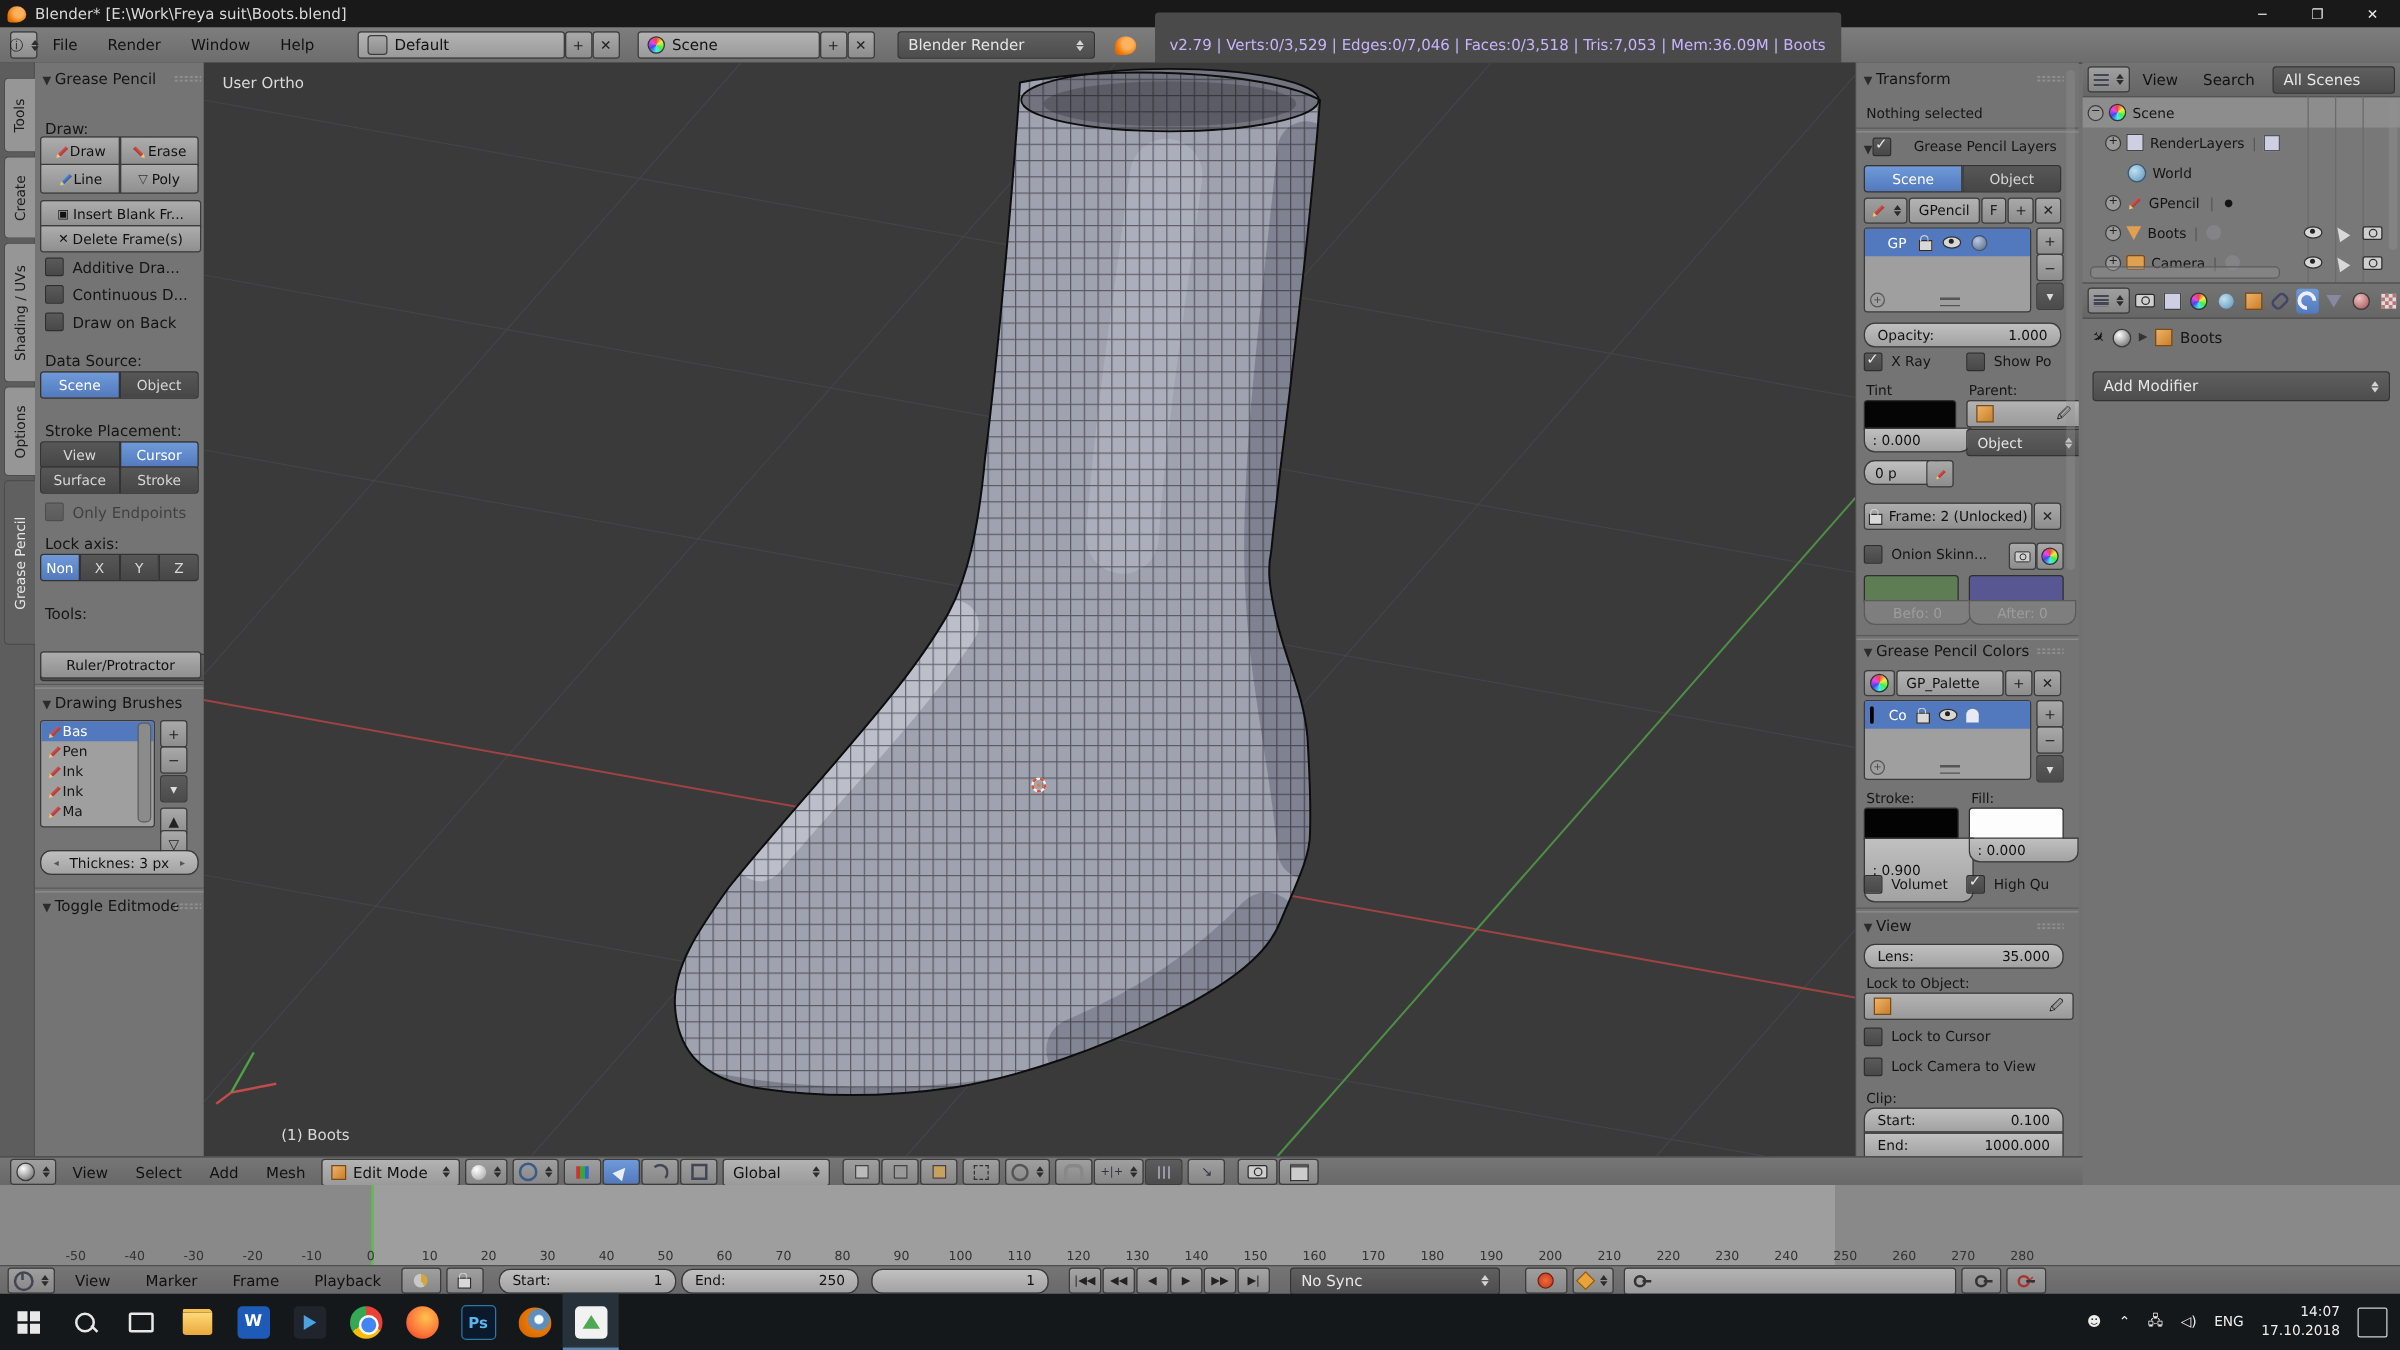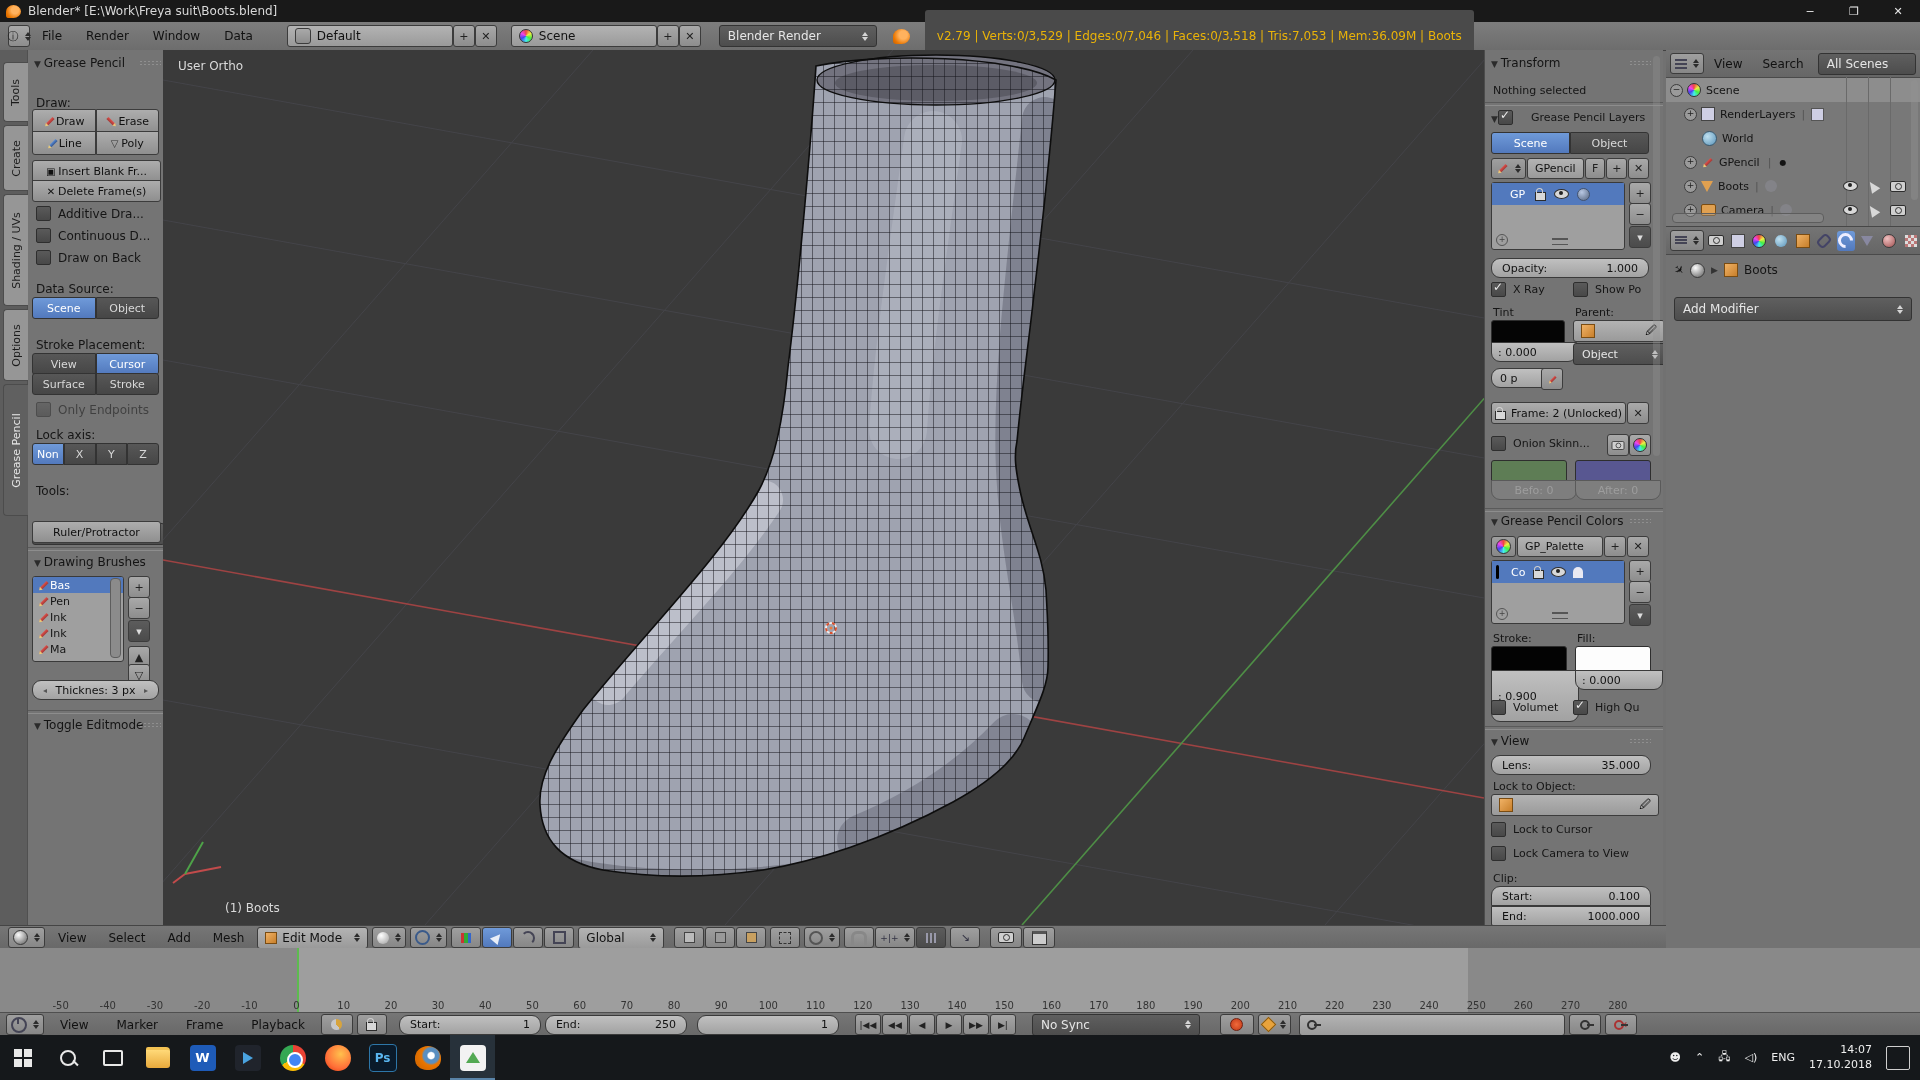--- a/index.html
+++ b/index.html
@@ -14,21 +14,21 @@
   
   .infobar{left:0;top:22px;width:1920px;height:28px;background:linear-gradient(#7d7d7d,#6d6d6d);border-bottom:1px solid #424242}
   .menulbl{padding:0 12px;color:#111}
   .field{height:20px;border:1px solid #3c3c3c;border-radius:3px;background:linear-gradient(#b3b3b3,#9a9a9a);display:flex;align-items:center;padding:0 7px;color:#111}
   .darkdrop{height:20px;border:1px solid #333;border-radius:3px;background:linear-gradient(#5f5f5f,#4d4d4d);display:flex;align-items:center;padding:0 8px;color:#e6e6e6}
   .sqbtn{width:20px;height:20px;border:1px solid #3c3c3c;border-radius:3px;background:linear-gradient(#a9a9a9,#8d8d8d);display:flex;align-items:center;justify-content:center;color:#222;font-size:11px}
   .ud{display:inline-flex;flex-direction:column;margin-left:6px;gap:1px}
   .ud i{width:0;height:0;border-left:3px solid transparent;border-right:3px solid transparent}
   .ud i.u{border-bottom:4px solid #2c2c2c}.ud i.d{border-top:4px solid #2c2c2c}
   .darkdrop .ud i.u{border-bottom-color:#d5d5d5}.darkdrop .ud i.d{border-top-color:#d5d5d5}
-  .stats{color:#eab308;background:#4a4a4a;border-radius:3px;padding:19px 12px}
+  .stats{color:#c4b5fd;background:#4a4a4a;border-radius:3px;padding:19px 12px}
   
   .btn{border:1px solid #3c3c3c;border-radius:3px;background:linear-gradient(#adadad,#8f8f8f);color:#101010;display:flex;align-items:center;justify-content:center;font-size:11px}
   .seg{display:flex}
   .seg>div{flex:1;height:20px;display:flex;align-items:center;justify-content:center;border:1px solid #333;background:linear-gradient(#575757,#464646);color:#d8d8d8;font-size:11px}
   .seg>div.on{background:linear-gradient(#6f9ad9,#5279bd);color:#fff}
   .seg>div:first-child{border-radius:3px 0 0 3px}.seg>div:last-child{border-radius:0 3px 3px 0}
   .chk{width:13px;height:13px;border:1px solid #2e2e2e;border-radius:2px;background:linear-gradient(#5a5a5a,#484848);position:relative;flex:none}
   .chk.on::after{content:"✓";position:absolute;left:1px;top:-3px;color:#ececec;font-size:12px}
   .chklbl{margin-left:7px}
   .slider{height:18px;border:1px solid #3a3a3a;border-radius:9px;background:linear-gradient(#c0c0c0,#a2a2a2);display:flex;align-items:center;justify-content:space-between;padding:0 10px;color:#111;font-size:11px}
@@ -120,21 +120,21 @@
   </div>
 
   <div class="abs infobar flex">
     <span class="sqbtn" style="margin-left:8px">ⓘ<span class="ud">
           <i class="u"></i>
           <i class="d"></i>
         </span></span>
     <span class="menulbl">File</span>
     <span class="menulbl">Render</span>
     <span class="menulbl">Window</span>
-    <span class="menulbl">Data</span>
+    <span class="menulbl">Help</span>
     <span class="field" style="width:150px;margin-left:22px">
       <span class="sqbtn" style="width:14px;height:14px;margin-right:6px;padding:0"></span>
       <span>Default</span>
     </span>
     <span class="sqbtn">+</span>
     <span class="sqbtn">✕</span>
     <span class="field" style="width:130px;margin-left:14px">
       <span class="wheel" style="width:12px;height:12px;margin-right:6px"></span>
       <span>Scene</span>
     </span>

